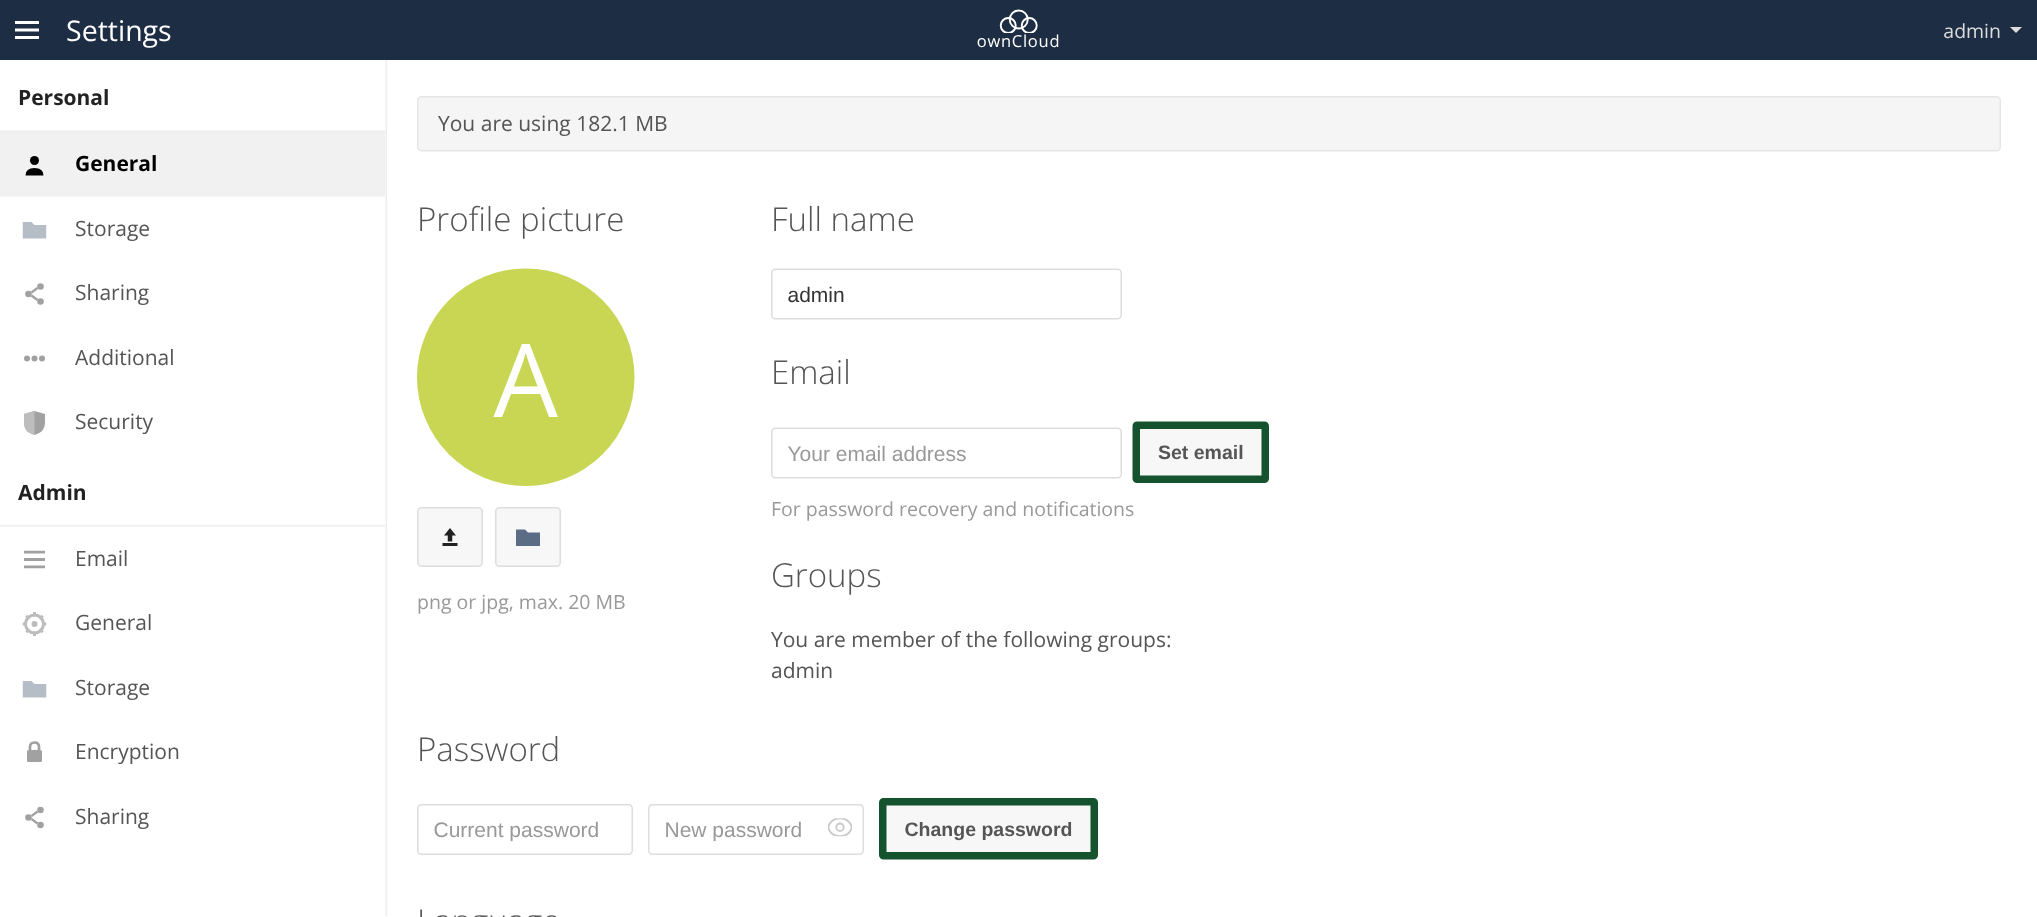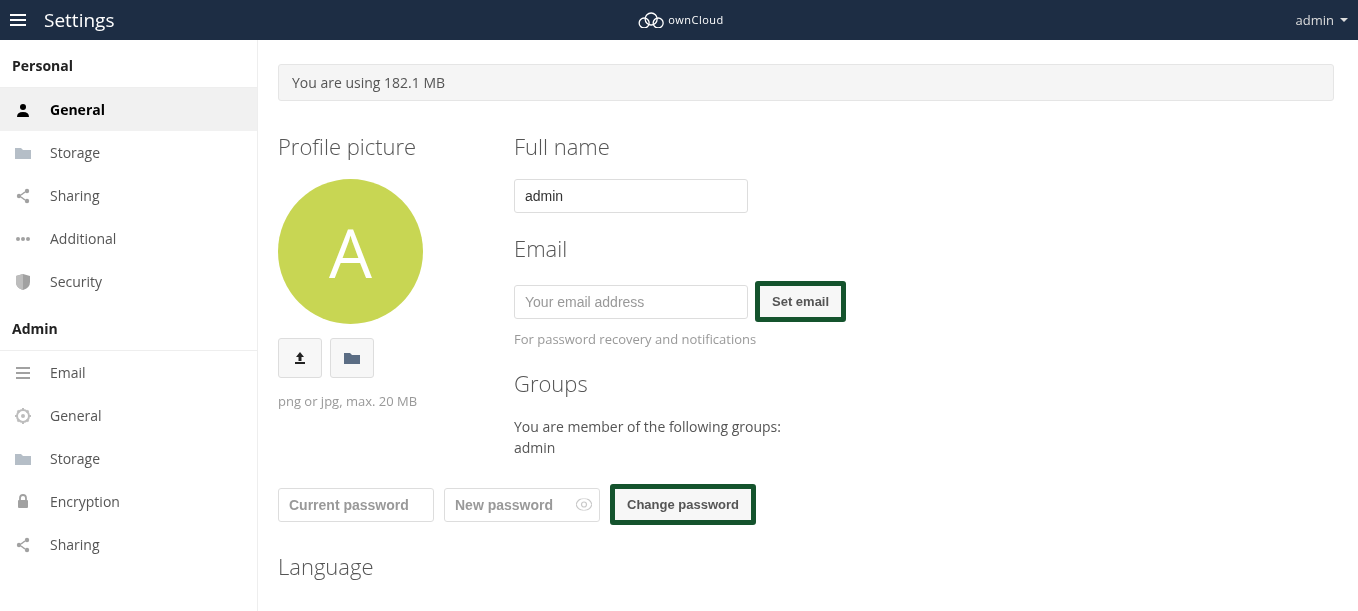--- a/index.html
+++ b/index.html
@@ -39,21 +39,21 @@
 }
 .header-title {
   font-size: 19px;
   font-weight: 400;
 }
 .logo {
   position: absolute;
   left: 50%;
   transform: translateX(-50%);
   display: flex;
-  flex-direction: row;
+  flex-direction: column;
   align-items: center;
   color: #fff;
 }
 .logo svg { display: block; }
 .logo-text {
   font-size: 11px;
   letter-spacing: 0.5px;
   margin-top: -2px;
 }
 .user-menu {
@@ -221,21 +221,21 @@
   color: #555;
   font-size: 14px;
   line-height: 1.5;
 }
 
 .password-row {
   display: flex;
   gap: 10px;
   align-items: center;
 }
-.pw-input { width: 156px; font-weight: bold; }
+.pw-input { width: 144px; }
 .new-pw-wrap { position: relative; }
 .eye-icon {
   position: absolute;
   right: 8px;
   top: 50%;
   transform: translateY(-50%);
   opacity: 0.35;
 }
 
 .mt-block { margin-top: 26px; }
@@ -424,20 +424,21 @@
         </div>
         <div class="subtext">For password recovery and notifications</div>
 
         <h2 class="section-h">Groups</h2>
         <div class="groups-text">You are member of the following groups:</div>
         <div class="groups-text">admin</div>
       </div>
     </div>
 
     <div class="mt-block">
+      <h2 class="section-h">Password</h2>
       <div class="password-row">
         <input type="password" class="text-input pw-input" placeholder="Current password" style="">
         <div class="new-pw-wrap">
           <input type="password" class="text-input pw-input" style="padding-right: 28px;" placeholder="New password">
           <span class="eye-icon">
             <svg width="16" height="12" viewBox="0 0 16 12">
                 <path d="M8 0 Q2 0 0 6 Q2 12 8 12 Q14 12 16 6 Q14 0 8 0 Z" fill="none" stroke="#666" stroke-width="1.2"></path>
                 <circle cx="8" cy="6" r="2.5" fill="none" stroke="#666" stroke-width="1.2"></circle>
               </svg>
           </span>

